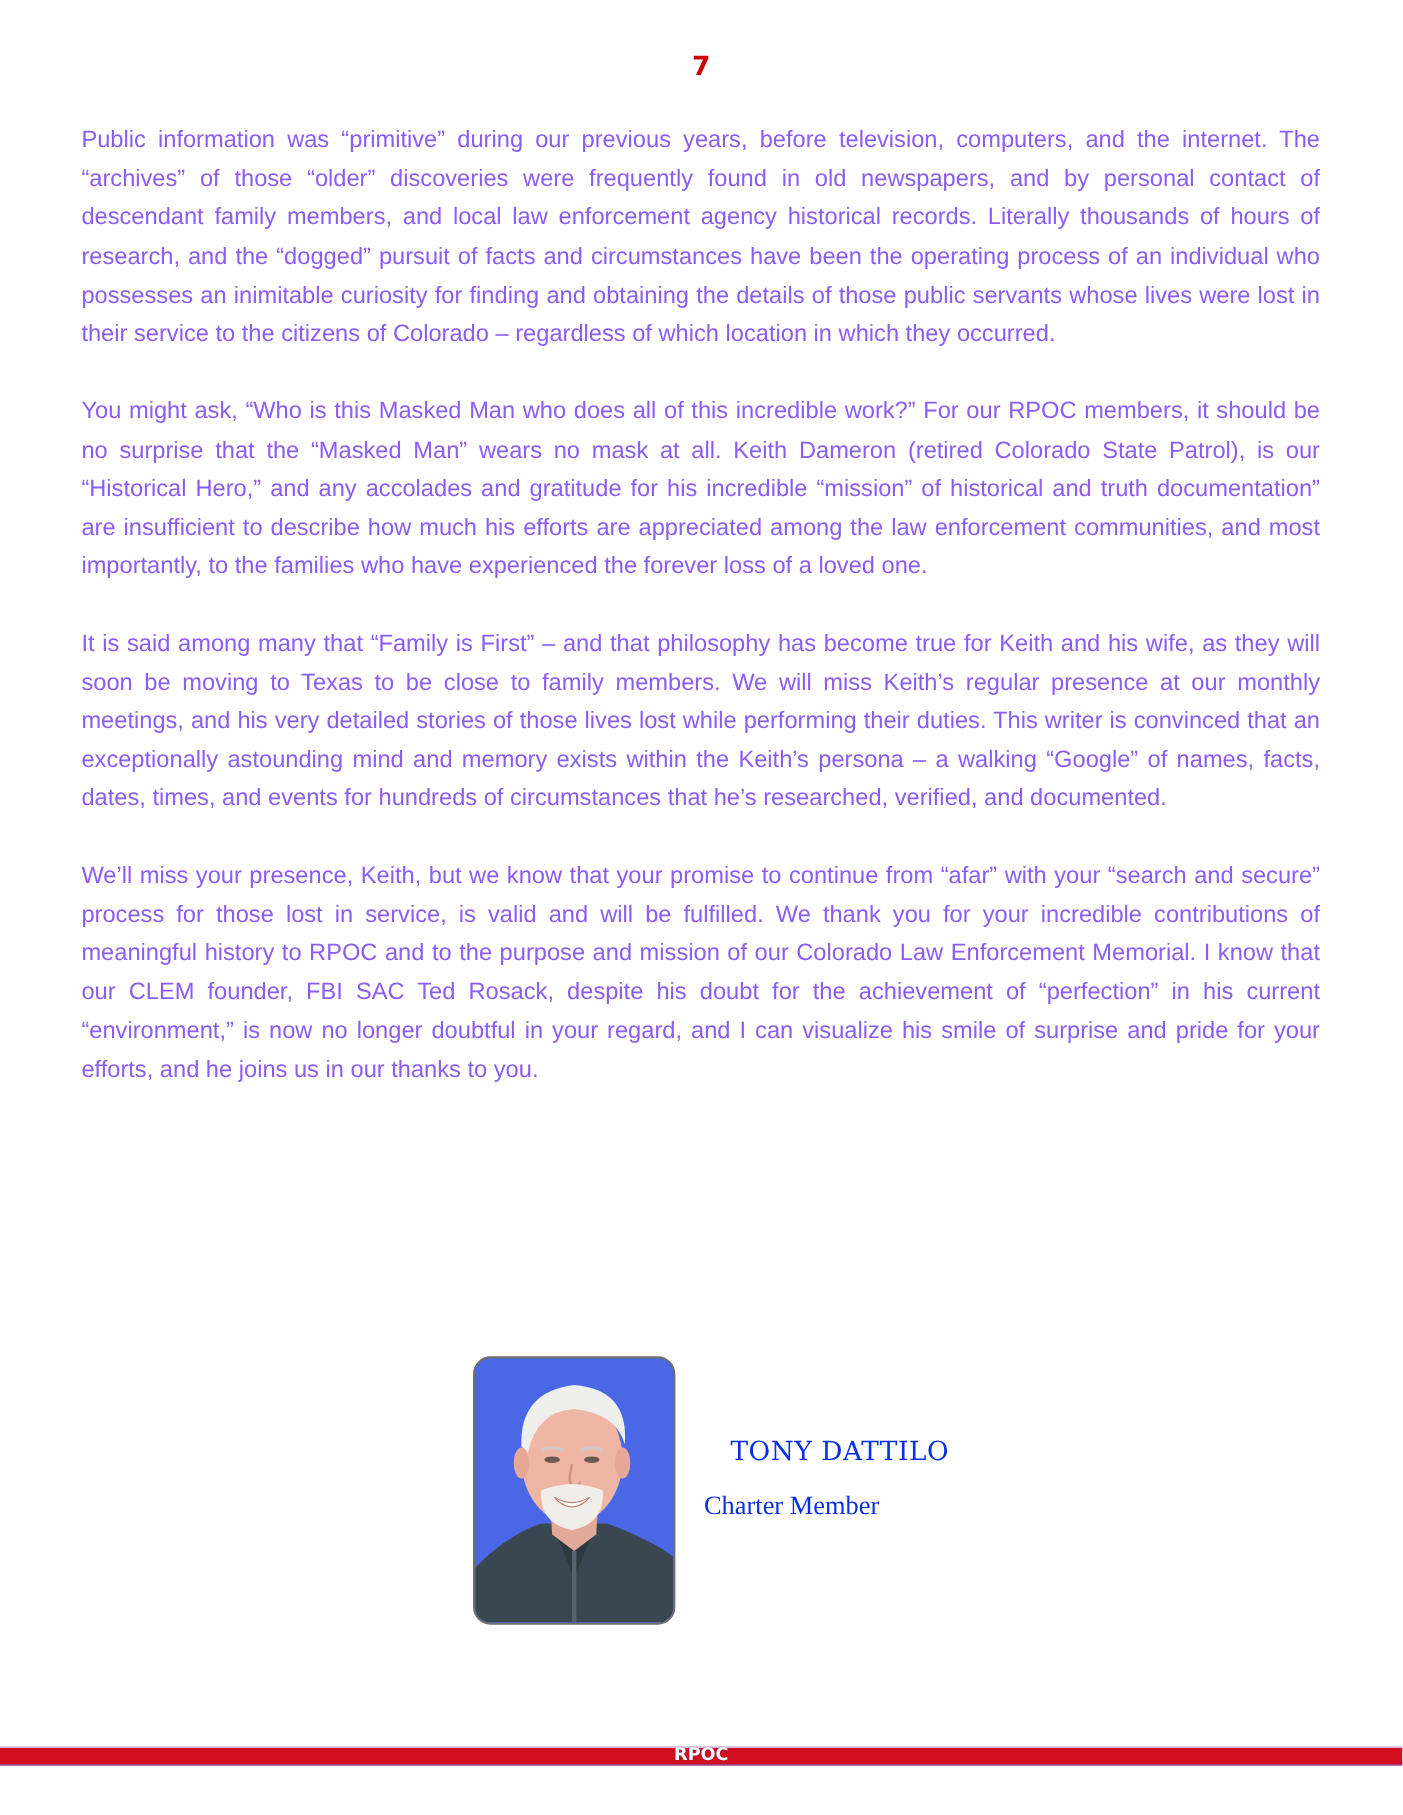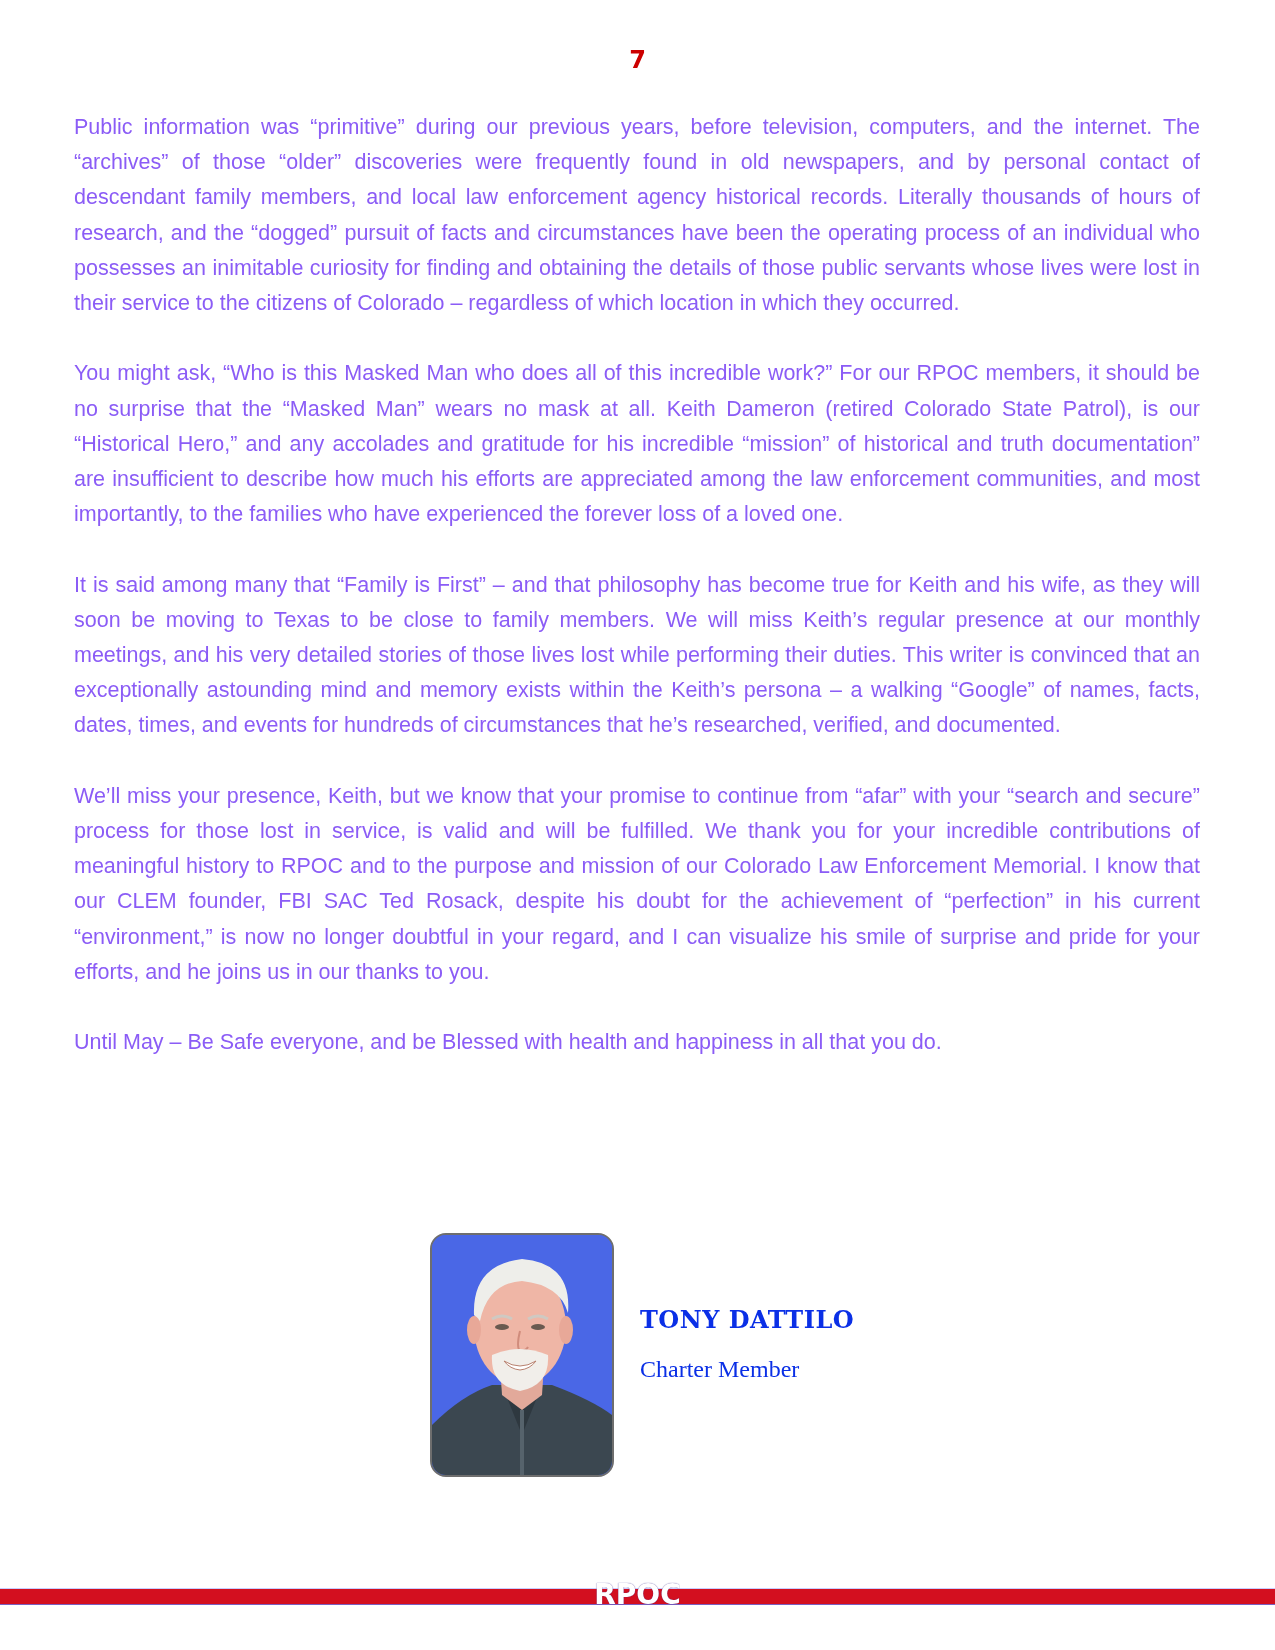--- a/index.html
+++ b/index.html
@@ -15,51 +15,50 @@
   }
   .body-text p { margin: 0 0 35.2px 0; text-align: justify; }
   .body-text p.last { text-align: left; }
   .photo-frame {
     position: absolute; left: 430px; top: 1233px; width: 180px; height: 240px;
     border: 2px solid #6e6e6e; border-radius: 16px; overflow: hidden;
     background: #4a67e6;
   }
   .photo-frame svg { display: block; width: 180px; height: 240px; }
   .author-name {
-    position: absolute; left: 640px; top: 1305px;
-    color: #0a2fe6; font-weight: bold; font-size: 24px; letter-spacing: 0.5px;
+    position: absolute; left: 664px; top: 1305px;
+    color: #0a2fe6; font-weight: normal; font-size: 24px; letter-spacing: 0.5px;
     font-family: "DejaVu Serif", "Liberation Serif", serif;
   }
   .author-role {
     position: absolute; left: 640px; top: 1356px;
     color: #0a2fe6; font-size: 24px;
     font-family: Liberation Serif, serif;
   }
   .footer-bar {
     position: absolute; left: 0; top: 1588px; width: 1275px; height: 15px;
     background: #d30f1f; border-top: 1px solid #c8ccff; border-bottom: 1px solid #7a5fc0;
   }
   .footer-label {
     position: absolute; left: 0; top: 1584px; width: 1275px; text-align: center;
-    font-family: "DejaVu Sans", sans-serif; font-weight: bold; font-size: 28px;
+    font-family: "DejaVu Sans", sans-serif; font-weight: bold; font-size: 16px;
     color: #ffffff; letter-spacing: 0px; line-height: 22px;
   }
   .footer-label span { background: transparent; padding: 0 4px; text-shadow: 0 0 1px #3a2a8a; }
 </style>
 </head>
 <body>
 
 <div class="page-number">7</div>
 
 <div class="body-text">
   <p>Public information was “primitive” during our previous years, before television, computers, and the internet. The “archives” of those “older” discoveries were frequently found in old newspapers, and by personal contact of descendant family members, and local law enforcement agency historical records. Literally thousands of hours of research, and the “dogged” pursuit of facts and circumstances have been the operating process of an individual who possesses an inimitable curiosity for finding and obtaining the details of those public servants whose lives were lost in their service to the citizens of Colorado – regardless of which location in which they occurred.</p>
   <p>You might ask, “Who is this Masked Man who does all of this incredible work?” For our RPOC members, it should be no surprise that the “Masked Man” wears no mask at all. Keith Dameron (retired Colorado State Patrol), is our “Historical Hero,” and any accolades and gratitude for his incredible “mission” of historical and truth documentation” are insufficient to describe how much his efforts are appreciated among the law enforcement communities, and most importantly, to the families who have experienced the forever loss of a loved one.</p>
   <p>It is said among many that “Family is First” – and that philosophy has become true for Keith and his wife, as they will soon be moving to Texas to be close to family members. We will miss Keith’s regular presence at our monthly meetings, and his very detailed stories of those lives lost while performing their duties. This writer is convinced that an exceptionally astounding mind and memory exists within the Keith’s persona – a walking “Google” of names, facts, dates, times, and events for hundreds of circumstances that he’s researched, verified, and documented.</p>
   <p>We’ll miss your presence, Keith, but we know that your promise to continue from “afar” with your “search and secure” process for those lost in service, is valid and will be fulfilled. We thank you for your incredible contributions of meaningful history to RPOC and to the purpose and mission of our Colorado Law Enforcement Memorial. I know that our CLEM founder, FBI SAC Ted Rosack, despite his doubt for the achievement of “perfection” in his current “environment,” is now no longer doubtful in your regard, and I can visualize his smile of surprise and pride for your efforts, and he joins us in our thanks to you.</p>
-  <p class="last">Until May – Be Safe everyone, and be Blessed with health and happiness in all that you do.</p>
 </div>
 
 <div class="photo-frame" title="Portrait photo of Tony Dattilo">
   <svg viewBox="0 0 180 240" xmlns="http://www.w3.org/2000/svg">
     <rect x="0" y="0" width="180" height="240" fill="#4a67e6"></rect>
 
     <path d="M0 190 Q30 160 60 150 L120 150 Q160 165 180 180 L180 240 L0 240 Z" fill="#3b4750"></path>
     <path d="M70 150 L90 200 L110 150 Z" fill="#2e383f"></path>
     <path d="M88 175 L92 175 L92 240 L88 240 Z" fill="#56636c"></path>
 

